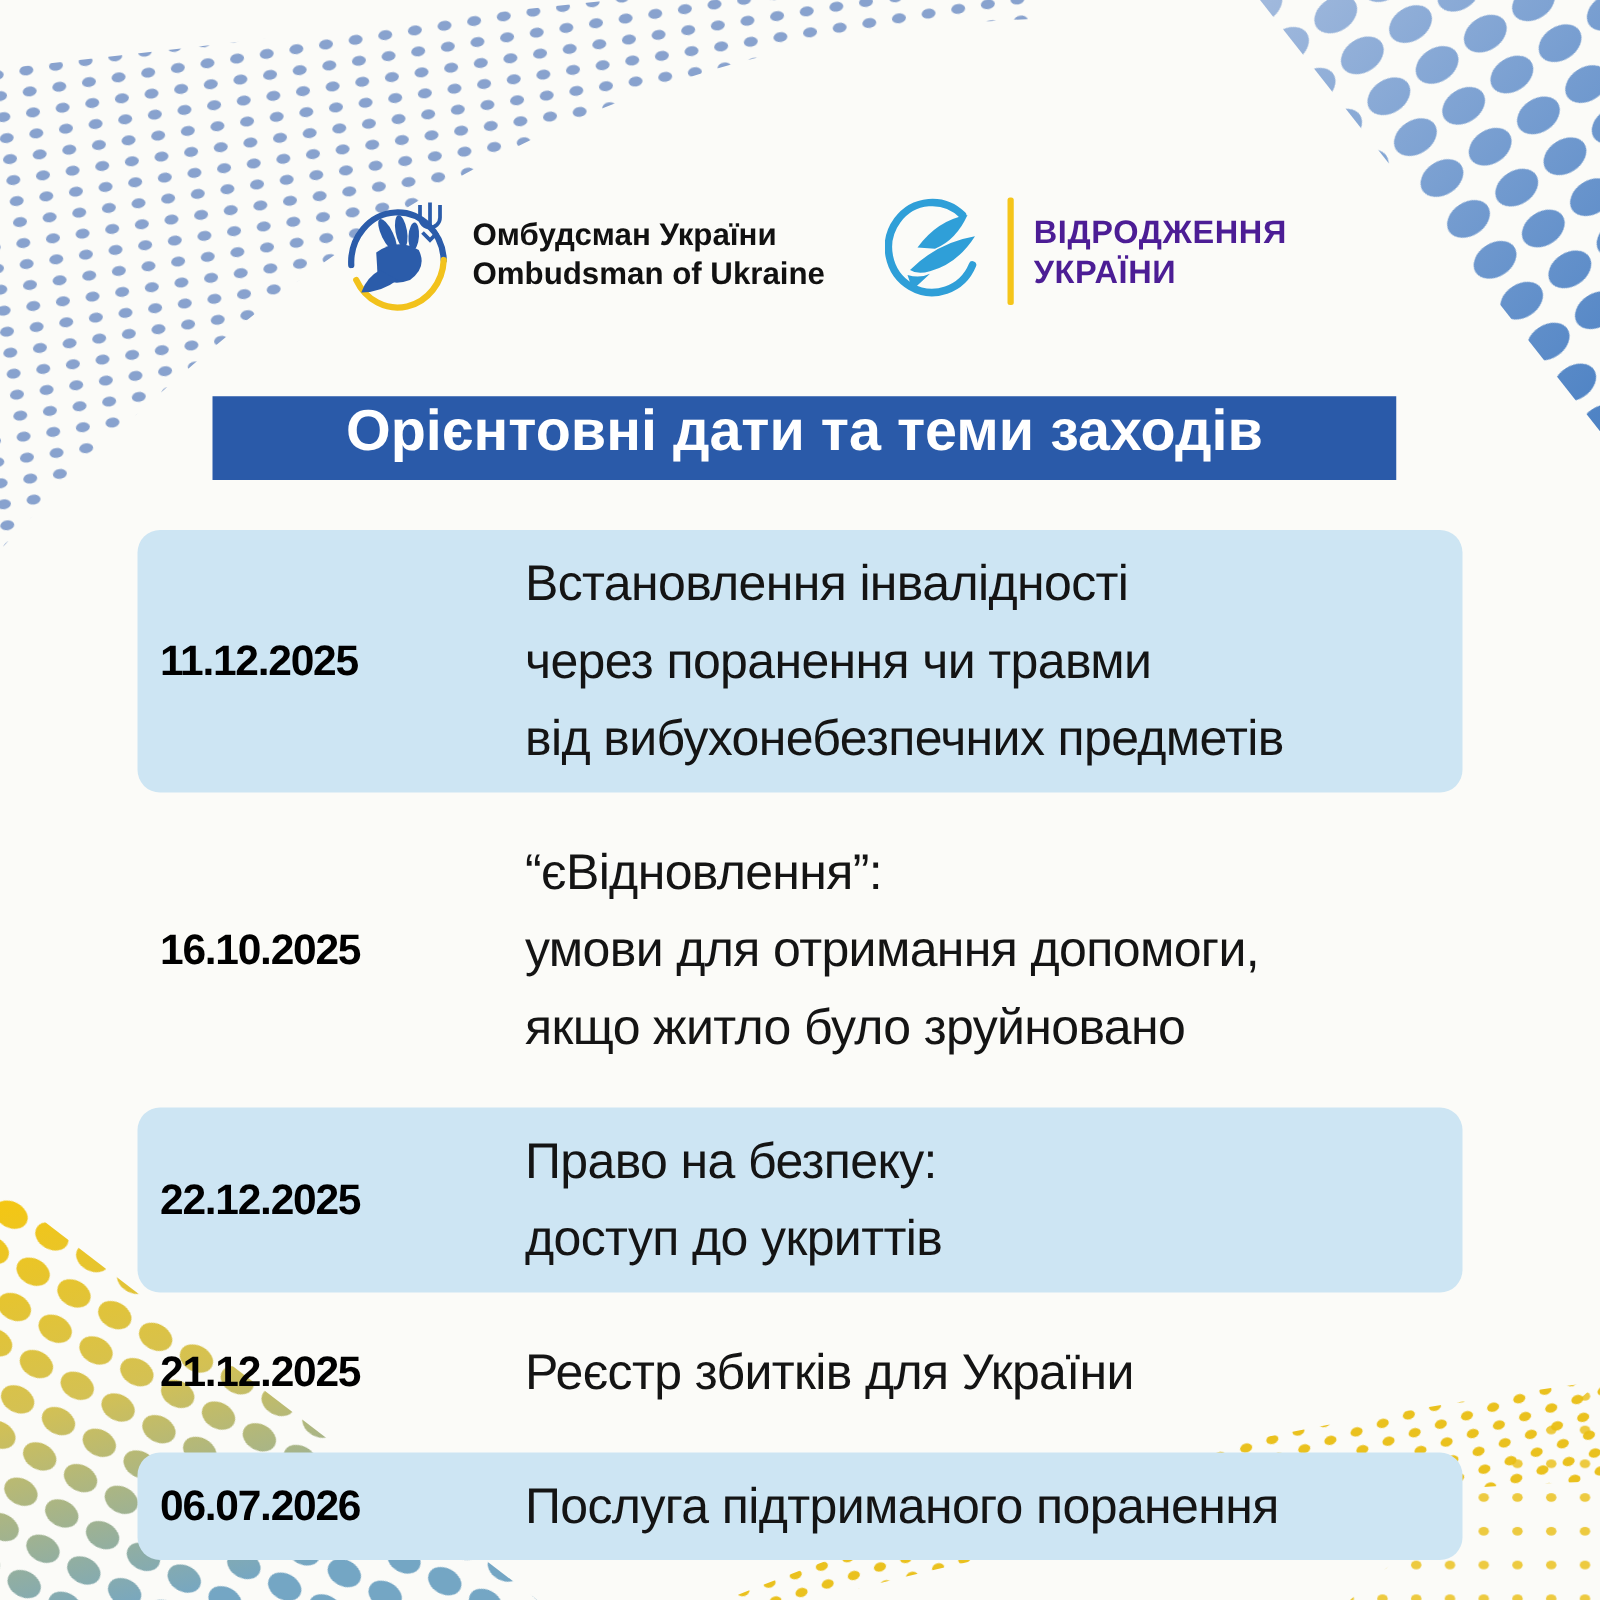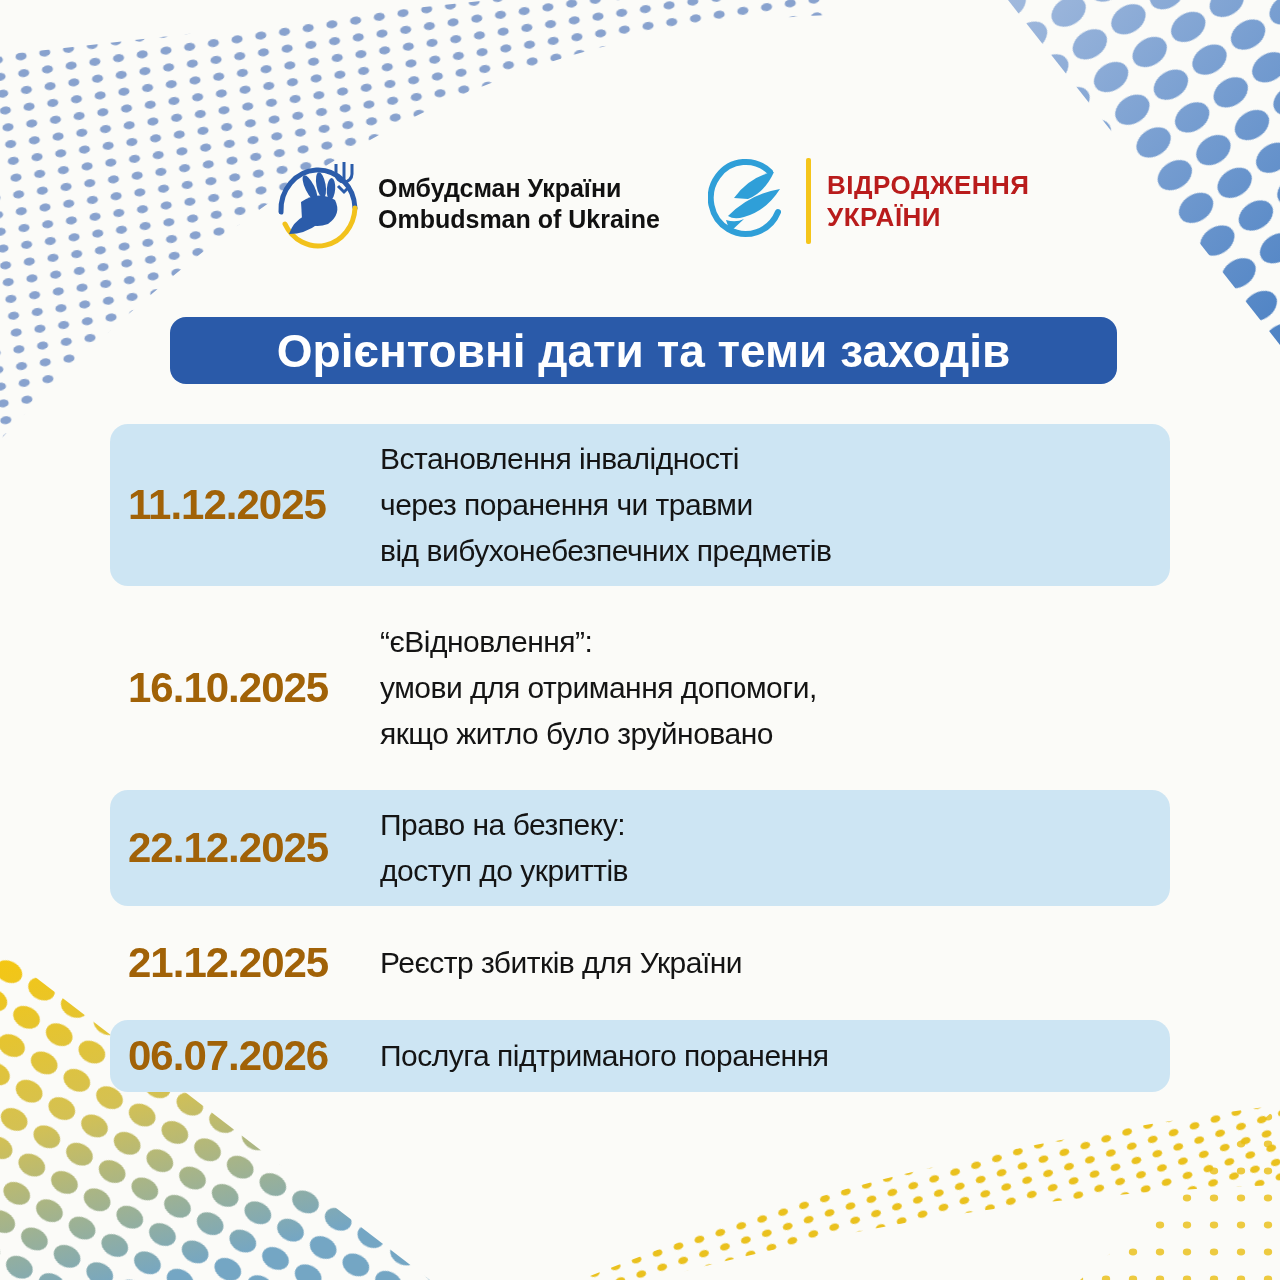--- a/index.html
+++ b/index.html
@@ -14,45 +14,45 @@
   #deco-tr{right:0;top:0;}
   #deco-bl{left:0;bottom:0;}
   #deco-br{right:0;bottom:0;}
 
   
   .header{position:absolute;left:0;top:150px;width:1280px;height:120px;}
   .logo-group{position:absolute;display:flex;align-items:center;justify-content:flex-end;}
   #ombudsman-logo{left:276px;top:8px;gap:18px;}
   #partner-logo{left:708px;top:8px;gap:16px;}
   .logo-text{font-weight:bold;font-size:25px;line-height:31px;color:#111;}
-  .partner-text{font-weight:800;font-size:26px;line-height:32px;letter-spacing:.5px;color:#b91c1c;}
+  .partner-text{font-weight:800;font-size:26px;line-height:32px;letter-spacing:.5px;color:#4c1d95;}
   .divider{width:5px;height:86px;background:#f5c51a;border-radius:2px;}
 
   
   .title-bar{
     position:absolute;left:170px;top:317px;width:947px;height:67px;
-    background:#2a5aa9;border-radius:16px;
-    display:flex;align-items:center;justify-content:center;
+    background:#2a5aa9;border-radius:0;
+    display:flex;align-items:flex-start;justify-content:center;
   }
   .title-bar span{
     color:#ffffff;font-weight:bold;font-size:46px;letter-spacing:0px;white-space:nowrap;
   }
 
   
   .schedule{position:absolute;left:110px;top:424px;width:1060px;
     display:flex;flex-direction:column;gap:21px;}
   .row{display:flex;align-items:center;border-radius:18px;padding:12px 0;}
   .row.hl{background:#cde5f3;}
   .date{
     flex:0 0 252px;padding-left:18px;
-    font-size:42px;font-weight:bold;color:#a16207;letter-spacing:-1px;white-space:nowrap;
+    font-size:34px;font-weight:bold;color:#000000;letter-spacing:-1px;white-space:nowrap;
   }
   .topic{
-    font-size:30px;line-height:46px;color:#141414;font-weight:500;
-    letter-spacing:-0.5px;white-space:pre-line;
+    font-size:40px;line-height:62px;color:#141414;font-weight:500;
+    letter-spacing:-0.5px;white-space:pre-line;margin-left:40px;
   }
 </style>
 </head>
 <body>
 
 <svg id="deco-tl" class="deco" width="830" height="470" viewBox="0 0 830 470">
   <defs>
     <pattern id="sdotsB" width="24" height="17" patternUnits="userSpaceOnUse" patternTransform="rotate(-9)">
       <ellipse cx="12" cy="8" rx="5.6" ry="3.9" fill="#7e9aca"></ellipse>
     </pattern>

